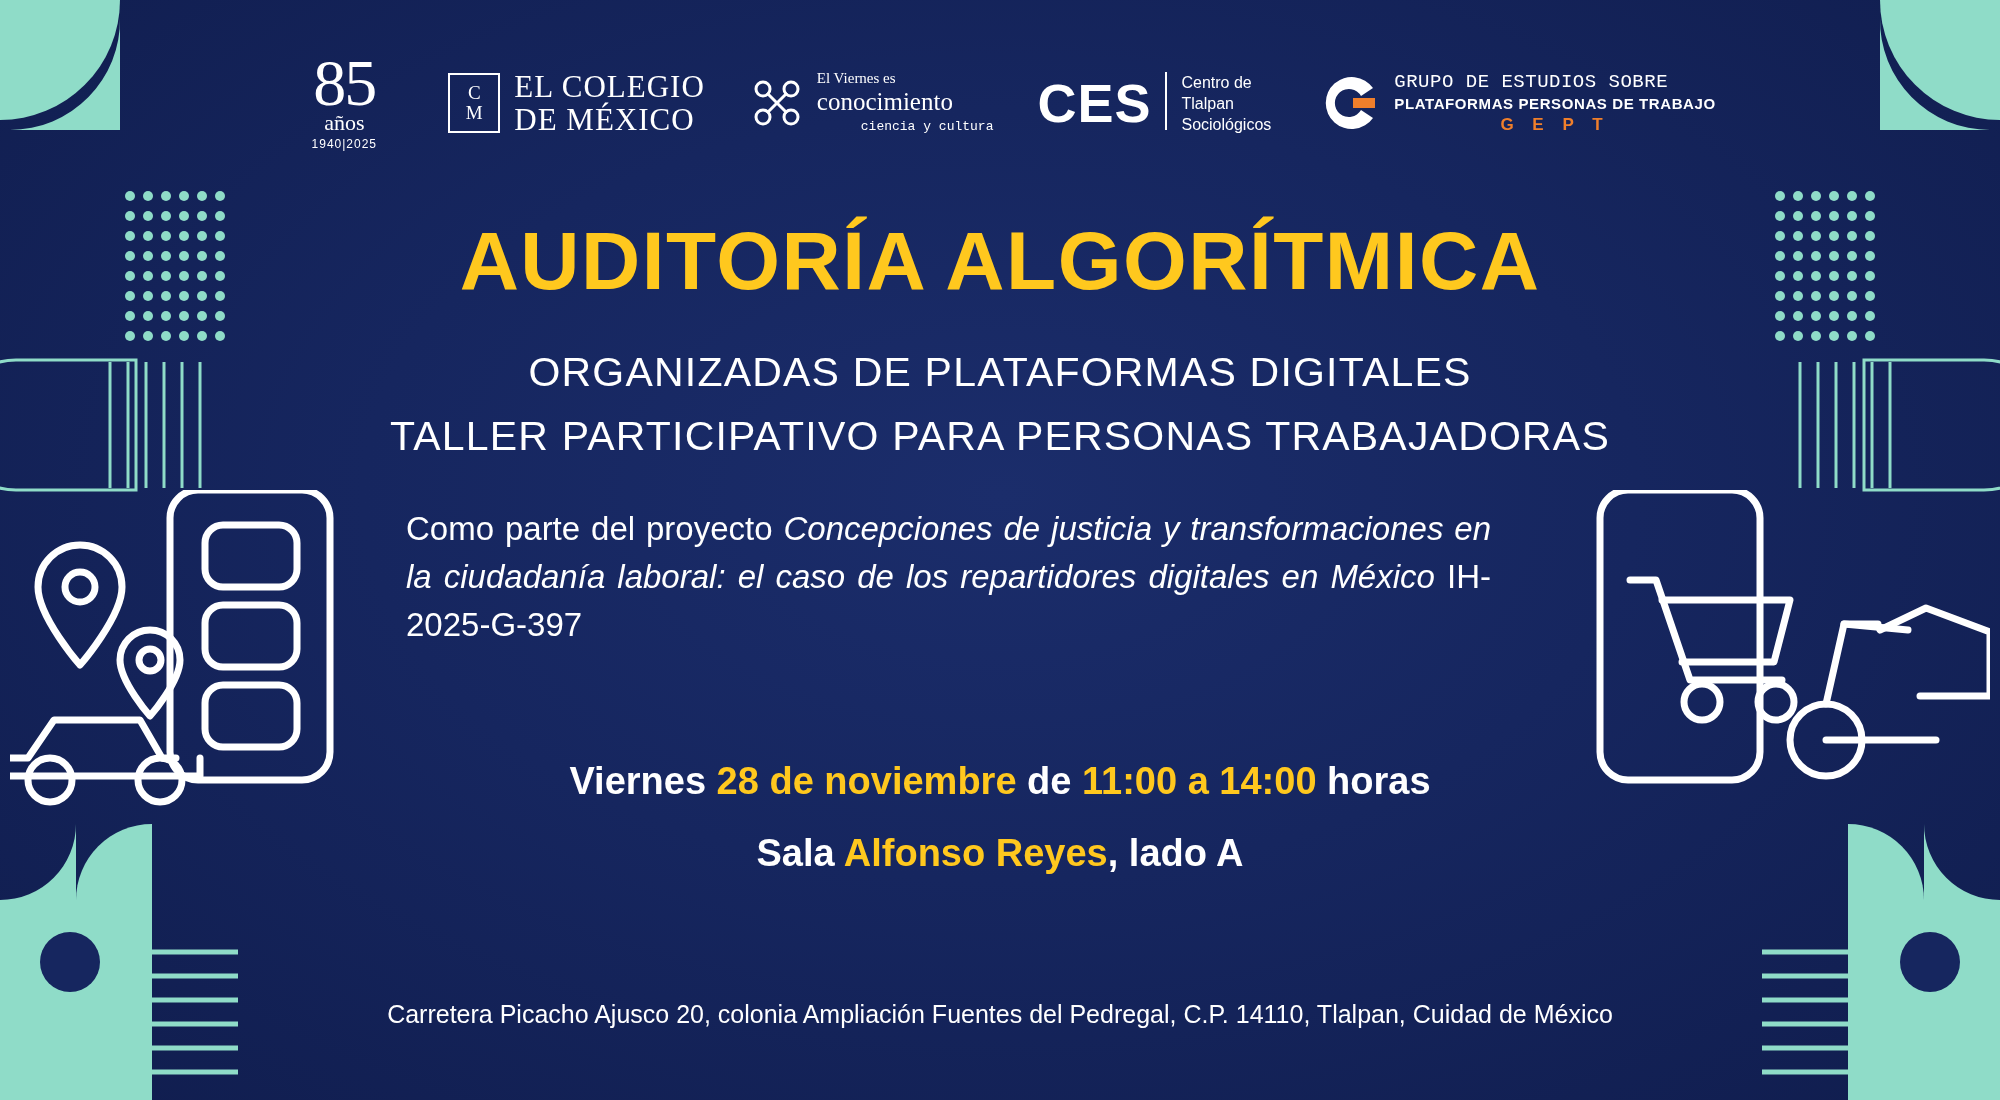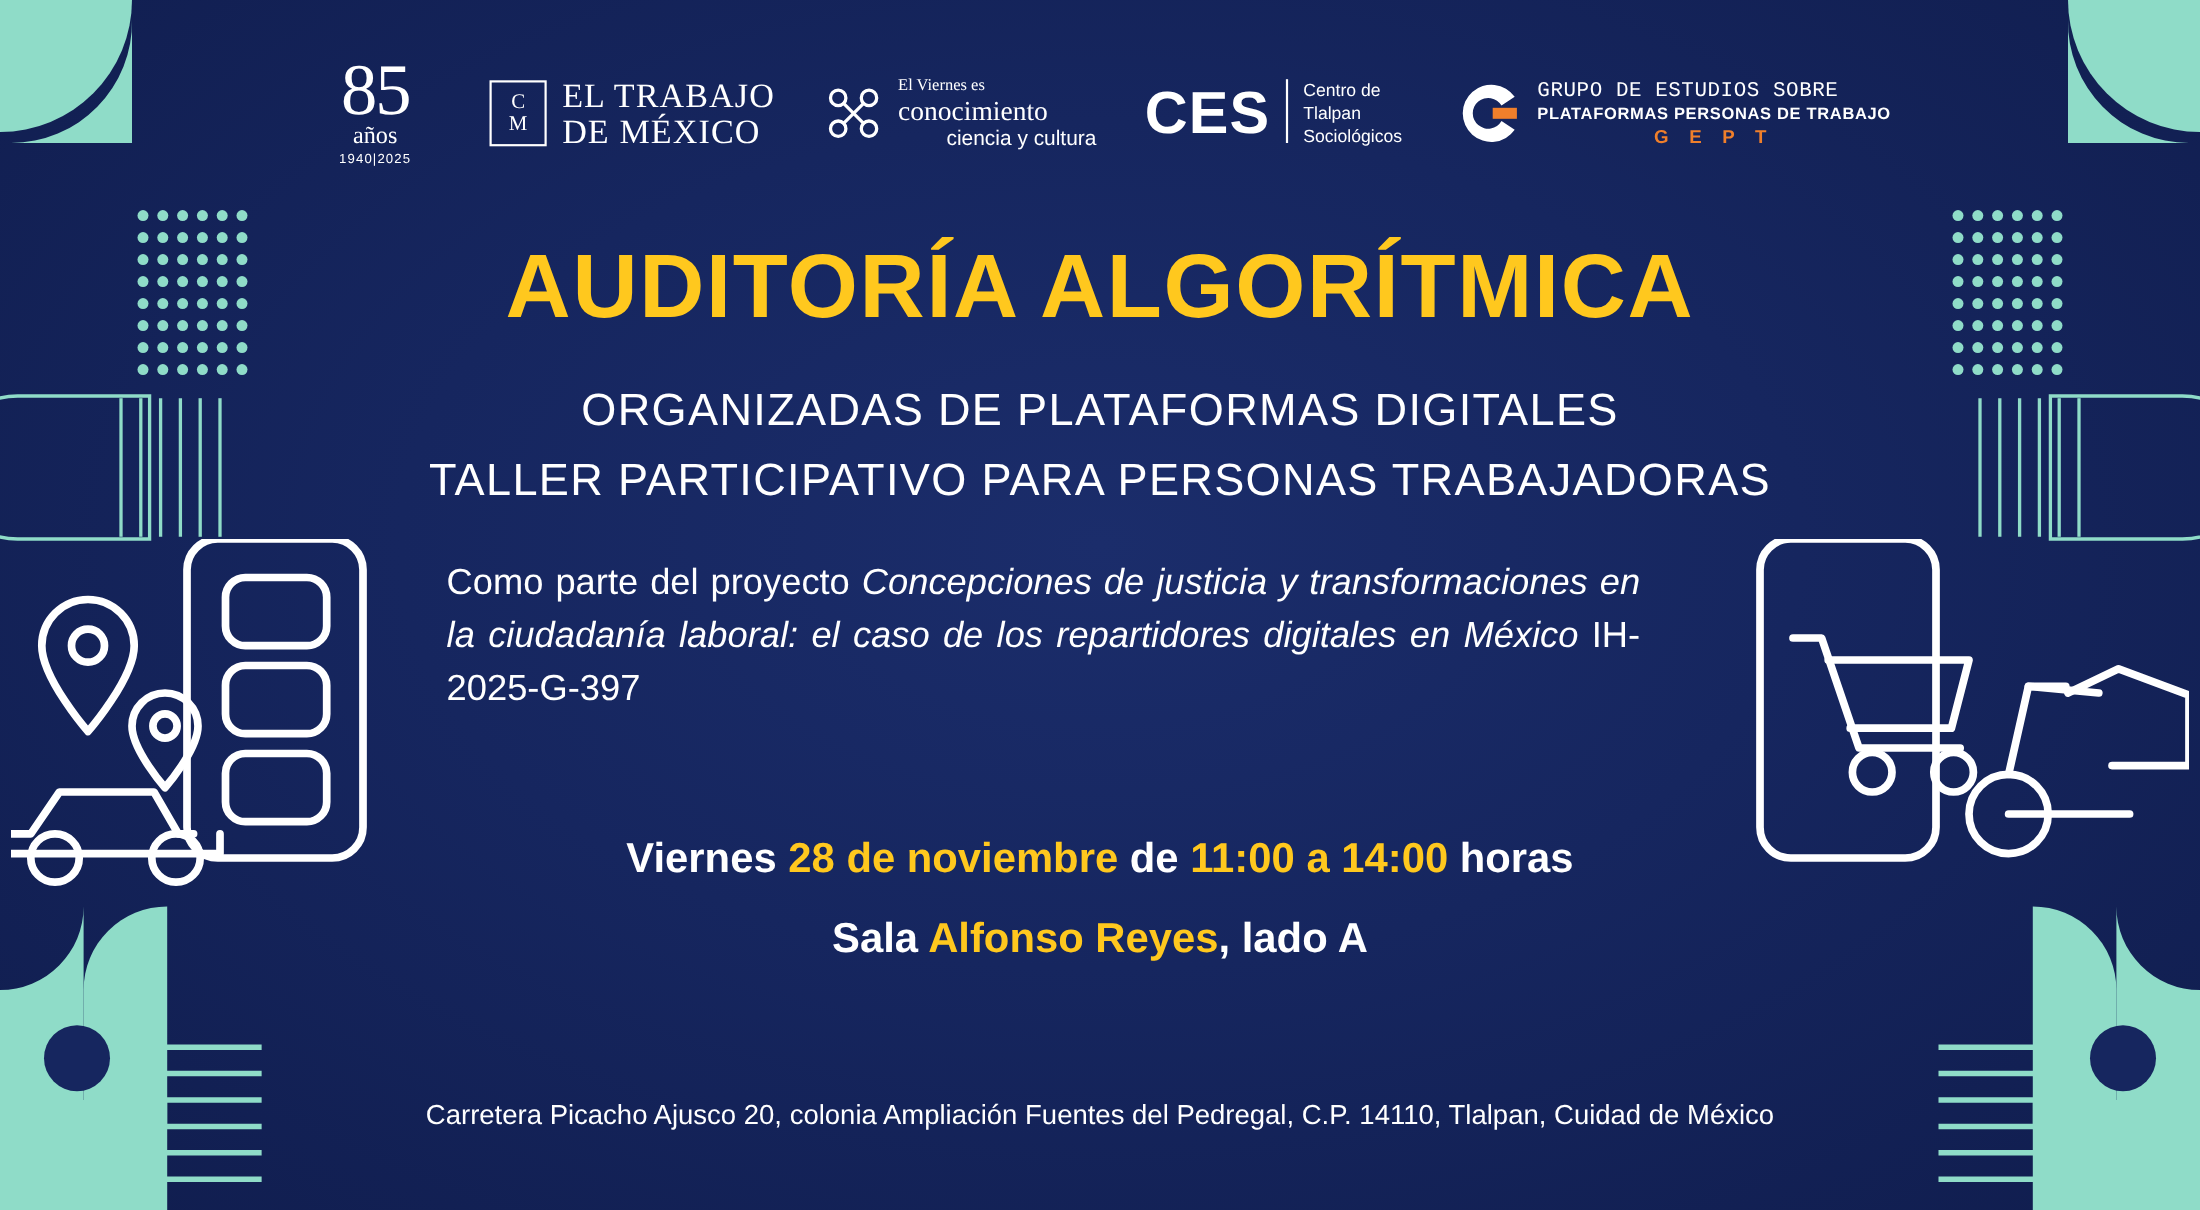--- a/index.html
+++ b/index.html
@@ -112,22 +112,22 @@
     font-family: "Liberation Serif", serif;
     font-size: 15px;
     line-height: 19px;
   }
   .conoc-text .l2 {
     font-family: "Liberation Serif", serif;
     font-size: 25px;
     line-height: 27px;
   }
   .conoc-text .l3 {
-    font-family: Liberation Sans, sans-serif;
-    font-size: 19px;
+    font-family: Liberation Mono, monospace;
+    font-size: 13px;
     line-height: 23px;
     margin-left: 44px;
   }
 
   .logo-ces { gap: 14px; align-items: flex-start; }
   .ces-word {
     font-family: "Liberation Sans", sans-serif;
     font-weight: bold;
     font-size: 54px;
     letter-spacing: 1px;
@@ -433,21 +433,21 @@
       <div class="anios">años</div>
       <div class="years">1940|2025</div>
     </div>
 
     <div class="logo logo-colmex">
       <div class="colmex-mark">
         <span>C</span>
         <span>M</span>
       </div>
       <div>
-        <div class="colmex-text">EL TRABAJO</div>
+        <div class="colmex-text">EL COLEGIO</div>
         <div class="colmex-text">DE MÉXICO</div>
       </div>
     </div>
 
     <div class="logo logo-conocimiento">
       <svg width="56" height="56" viewBox="0 0 56 56">
         <circle cx="14" cy="14" r="7" fill="none" stroke="#ffffff" stroke-width="3"></circle>
         <circle cx="42" cy="14" r="7" fill="none" stroke="#ffffff" stroke-width="3"></circle>
         <circle cx="14" cy="42" r="7" fill="none" stroke="#ffffff" stroke-width="3"></circle>
         <circle cx="42" cy="42" r="7" fill="none" stroke="#ffffff" stroke-width="3"></circle>

